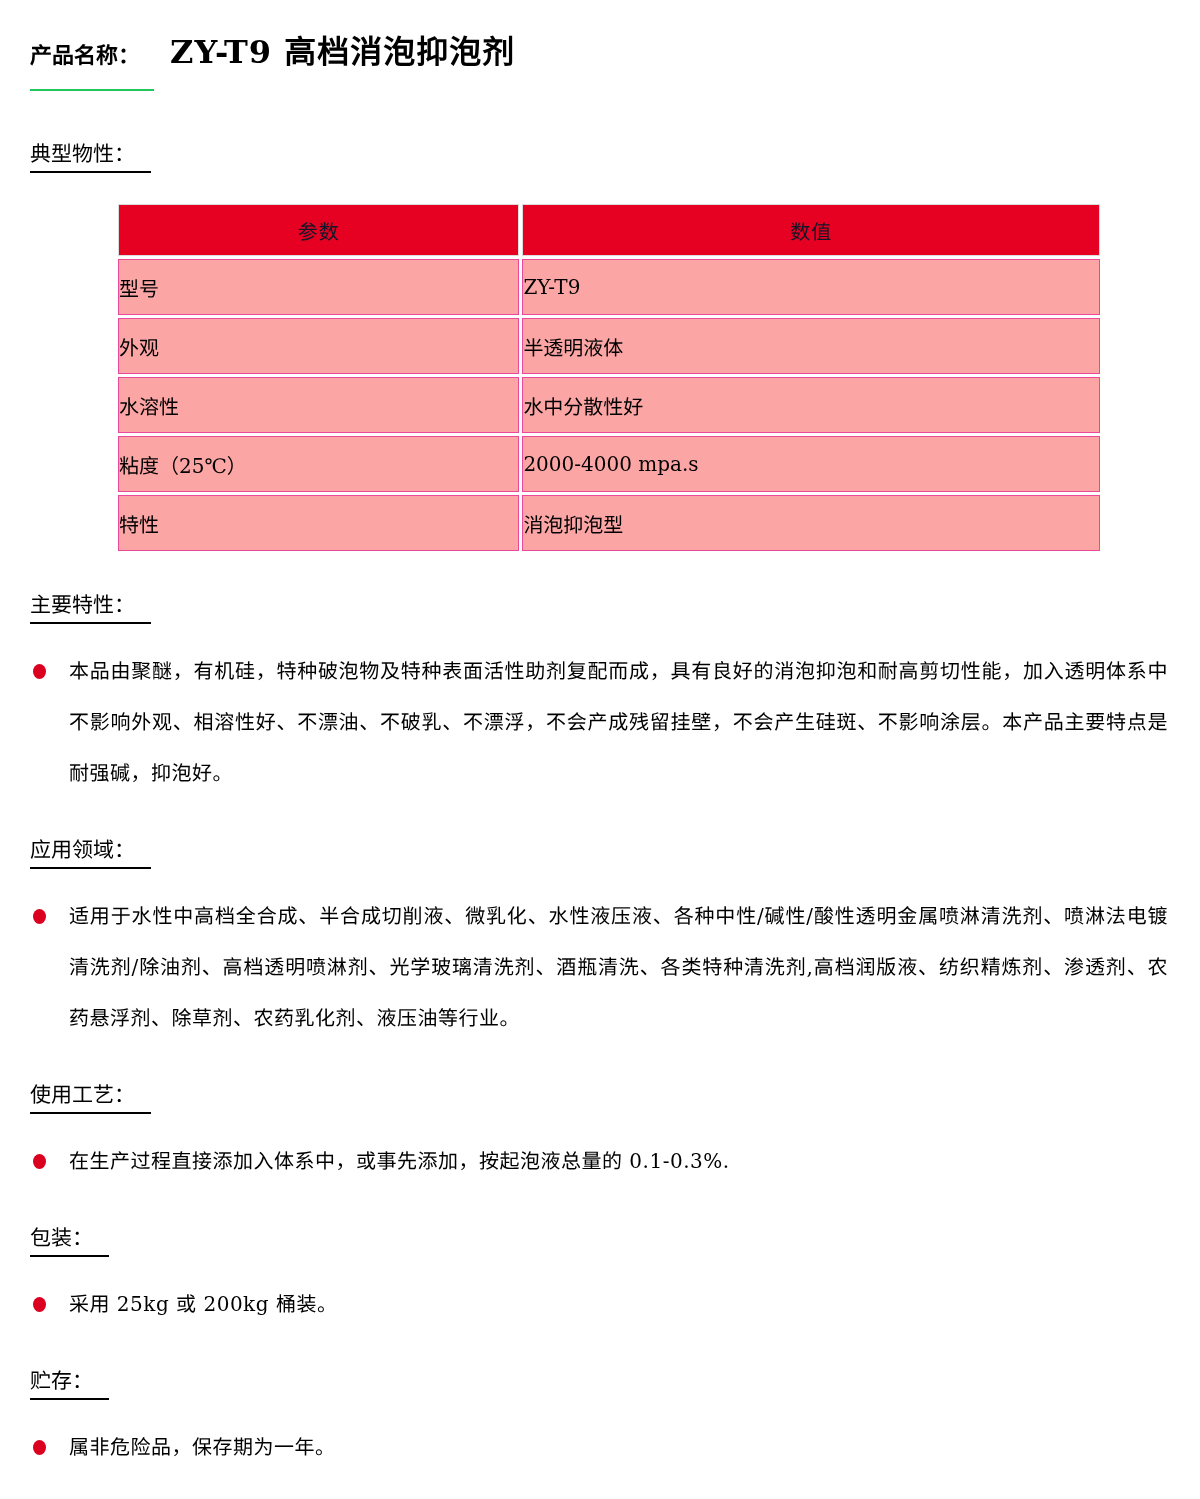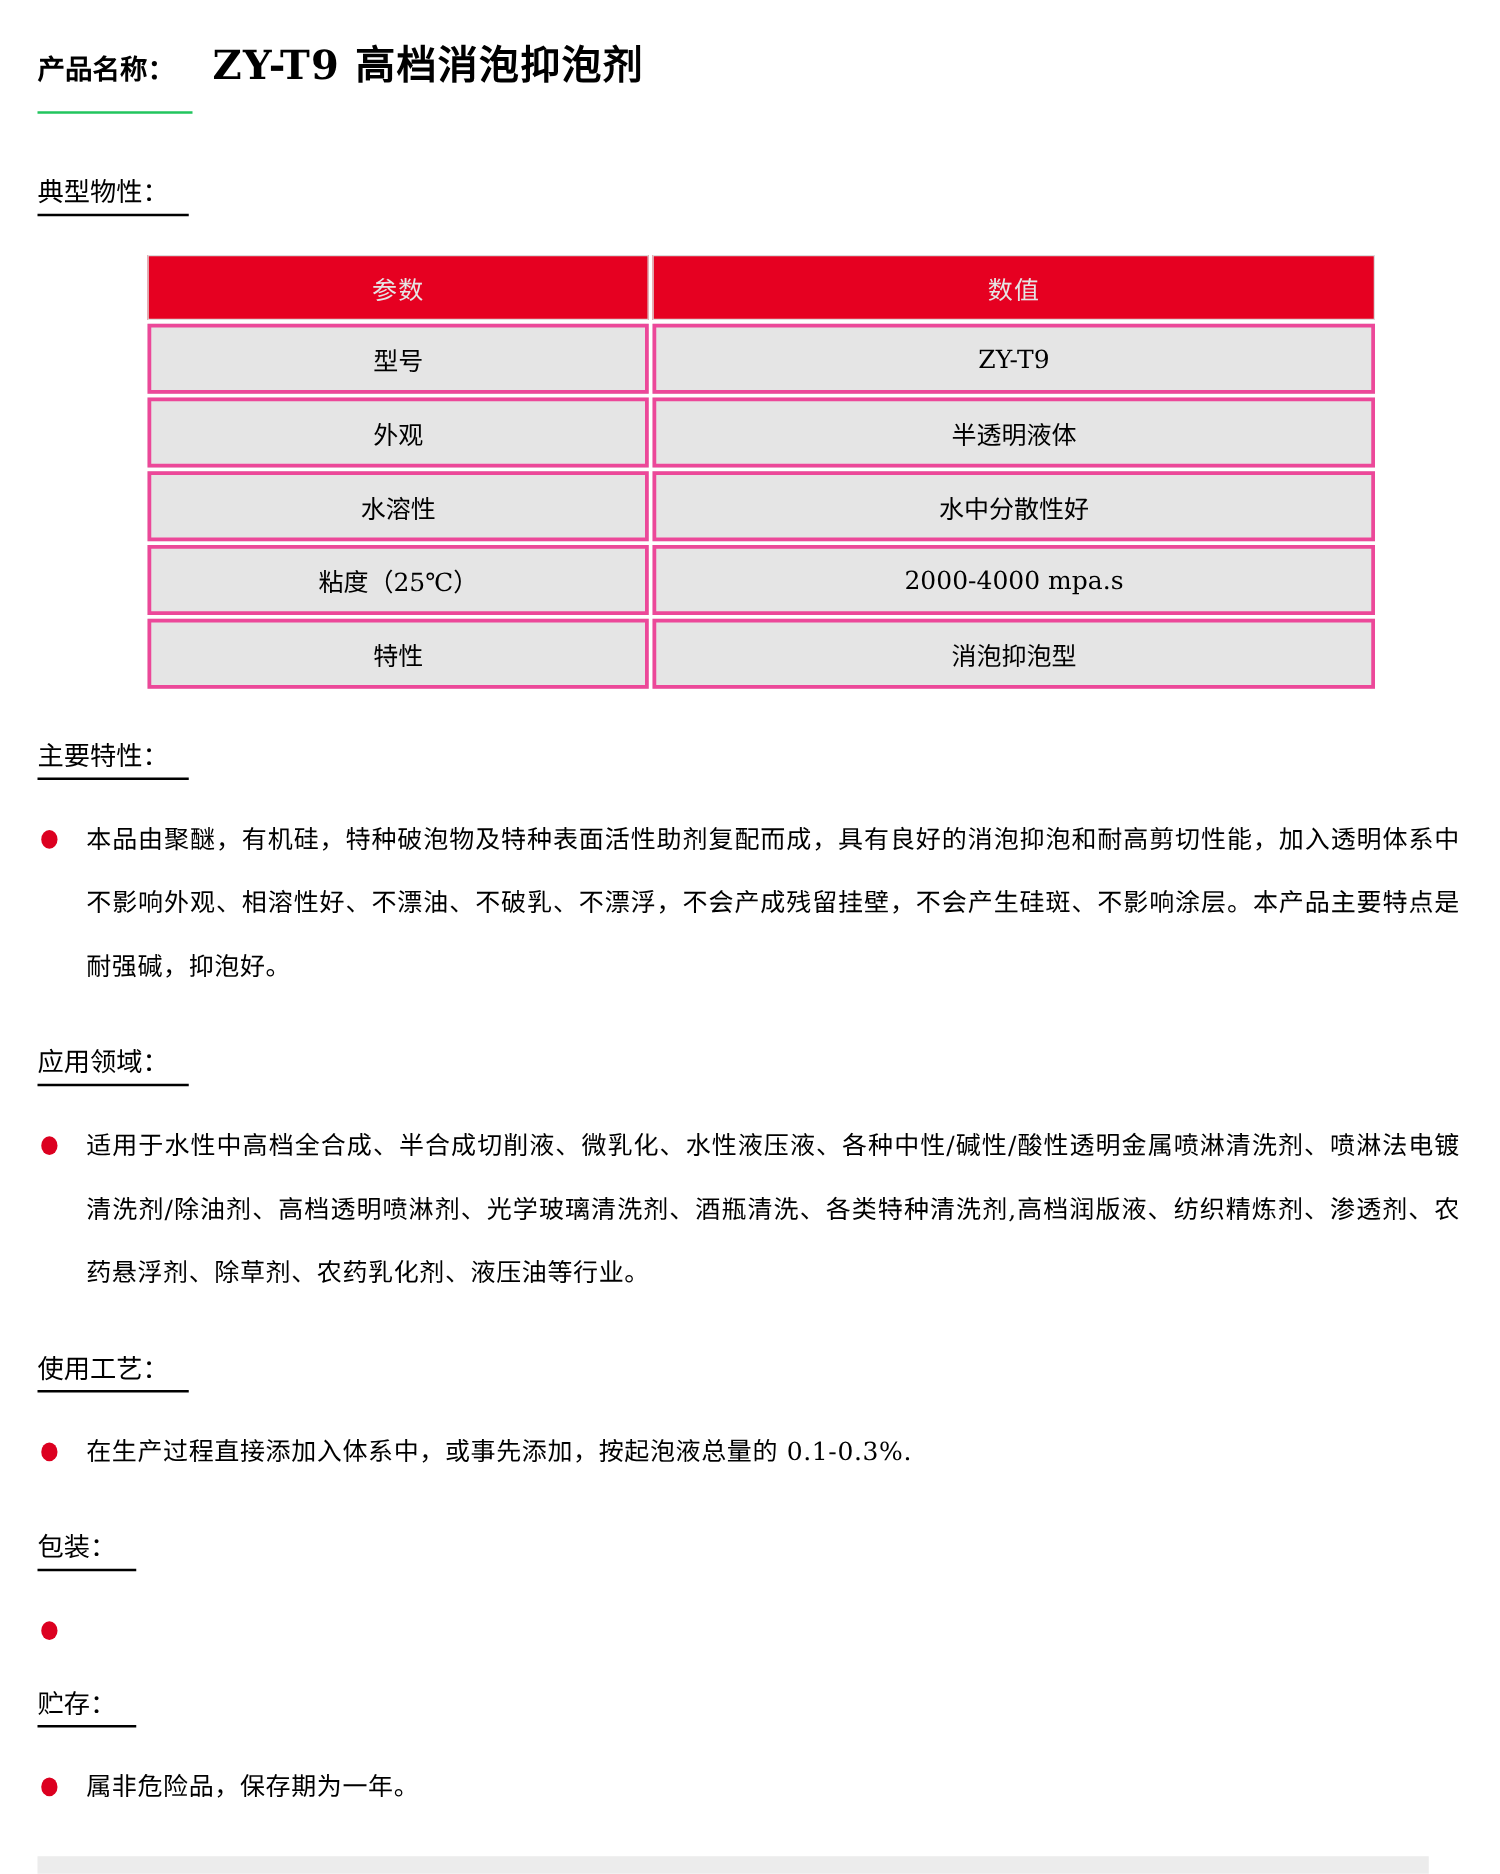--- a/index.html
+++ b/index.html
@@ -34,31 +34,31 @@
 
   
   .table-wrap { margin: 28px 0 0 85px; width: 988px; }
   table.prop-table {
     width: 100%;
     border-collapse: separate;
     border-spacing: 3px;
   }
   table.prop-table th {
     background: var(--accent);
-    color: #e5e5e5;
+    color: #0f172a;
     font-weight: normal;
     font-size: 20px;
     height: 52px;
     border: 1px solid #dcdcdc;
     letter-spacing: 1px;
   }
   table.prop-table td {
-    background: #e5e5e5;
-    border: 3px solid #ec4899;
-    text-align: center;
+    background: #fca5a5;
+    border: 1px solid #ec4899;
+    text-align: left;
     font-size: 20px;
     height: 56px;
   }
   .col-param { width: 41%; }
   .col-value { width: 59%; }
 
   
   .section { margin-top: 34px; }
   .bullet-item { display: flex; margin-top: 22px; padding-right: 2px; }
   .bullet-dot {
@@ -157,20 +157,21 @@
     <div class="bullet-item">
       <span class="bullet-dot"></span>
       <span class="bullet-text">在生产过程直接添加入体系中，或事先添加，按起泡液总量的 0.1-0.3%.</span>
     </div>
   </div>
 
   <div class="section">
     <span class="sec-heading">包装：</span>
     <div class="bullet-item">
       <span class="bullet-dot"></span>
+      <span class="bullet-text">采用 25kg 或 200kg 桶装。</span>
     </div>
   </div>
 
   <div class="section">
     <span class="sec-heading">贮存：</span>
     <div class="bullet-item">
       <span class="bullet-dot"></span>
       <span class="bullet-text">属非危险品，保存期为一年。</span>
     </div>
   </div>

